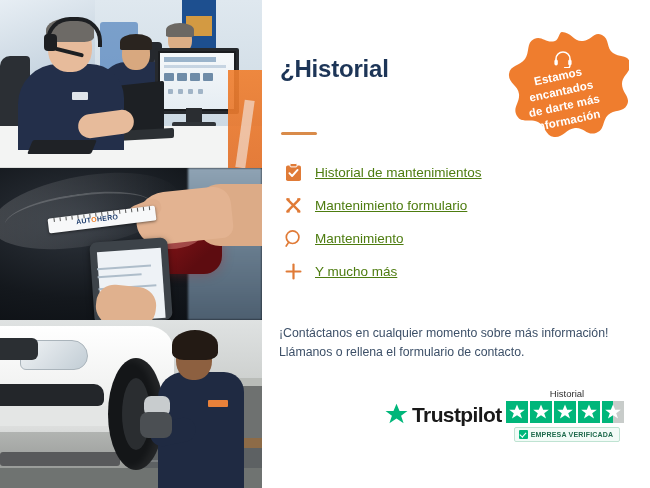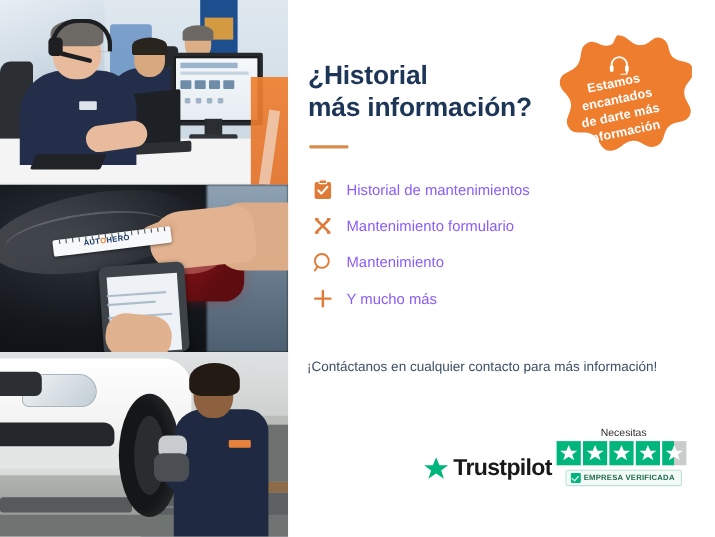--- a/index.html
+++ b/index.html
@@ -421,23 +421,24 @@
     height: 33px;
   }
   .feature .ico {
     width: 30px;
     min-width: 30px;
     display: flex;
     align-items: center;
     justify-content: center;
   }
   .feature .lbl {
-    color: #8b5cf6;
+    color: #4d7c0f;
     font-size: 13.5px;
     padding-left: 7px;
+    text-decoration: underline;
   }
 
   
   .contact {
     position: absolute;
     left: 17px; top: 324px;
     width: 356px;
     color: #3d5068;
     font-size: 12.3px;
     line-height: 1.55;
@@ -445,22 +446,22 @@
   .contact .l2 { display: block; }
 
   
   .tp {
     position: absolute;
     left: 122px; top: 388px;
     width: 250px; height: 62px;
   }
   .tp-logo {
     position: absolute;
-    left: 0; top: 26px;
-    display: flex; 
+    left: 0; top: 14px;
+    display: flex; align-items: center;
   }
   .tp-logo .tp-word {
     color: #191919;
     font-size: 21px;
     font-weight: bold;
     letter-spacing: -0.6px;
     margin-left: 3px;
   }
   .tp-right {
     position: absolute;
@@ -637,21 +638,20 @@
       <div class="p3-glove2"></div>
       <div class="p3-glove"></div>
     </div>
 
   </div>
 
   <div class="content">
 
     <div class="headline">
       <div>¿Historial</div>
-      <div>más información?</div>
     </div>
     <div class="headline-rule"></div>
 
     <div class="badge">
       <svg width="134" height="134" viewBox="0 0 134 134">
         <path fill="#ef7d2e" d="
           M67 4
           C 76 4 79 14 88 13
           C 97 12 99 3 107 7
           C 115 11 111 20 118 25
@@ -735,33 +735,34 @@
               <path d="M2.6 9.5 H16.4"></path>
             </g>
           </svg>
         </span>
         <span class="lbl">Y mucho más</span>
       </div>
 
     </div>
 
     <div class="contact">
-      <span class="l2">¡Contáctanos en cualquier contacto para más información!</span>
+      <span class="l2">¡Contáctanos en cualquier momento sobre más información!</span>
+      <span class="l2">Llámanos o rellena el formulario de contacto.</span>
     </div>
 
     <div class="tp">
       <div class="tp-logo">
         <svg width="25" height="25" viewBox="0 0 24 24">
           <path fill="#00b67a" d="M12 1.6 L14.9 8.7 L22.5 8.7 L16.4 13.2 L18.8 20.4 L12 15.9 L5.2 20.4 L7.6 13.2 L1.5 8.7 L9.1 8.7 Z"></path>
         </svg>
         <span class="tp-word">Trustpilot</span>
       </div>
 
       <div class="tp-right">
-        <div class="tp-excelente">Necesitas</div>
+        <div class="tp-excelente">Historial</div>
         <div class="tp-stars">
           <span class="tp-star">
             <svg width="18" height="18" viewBox="0 0 24 24">
                 <path fill="#ffffff" d="M12 2 L14.9 9 L22.4 9 L16.3 13.5 L18.7 20.6 L12 16.2 L5.3 20.6 L7.7 13.5 L1.6 9 L9.1 9 Z"></path>
               </svg>
           </span>
           <span class="tp-star">
             <svg width="18" height="18" viewBox="0 0 24 24">
                 <path fill="#ffffff" d="M12 2 L14.9 9 L22.4 9 L16.3 13.5 L18.7 20.6 L12 16.2 L5.3 20.6 L7.7 13.5 L1.6 9 L9.1 9 Z"></path>
               </svg>

